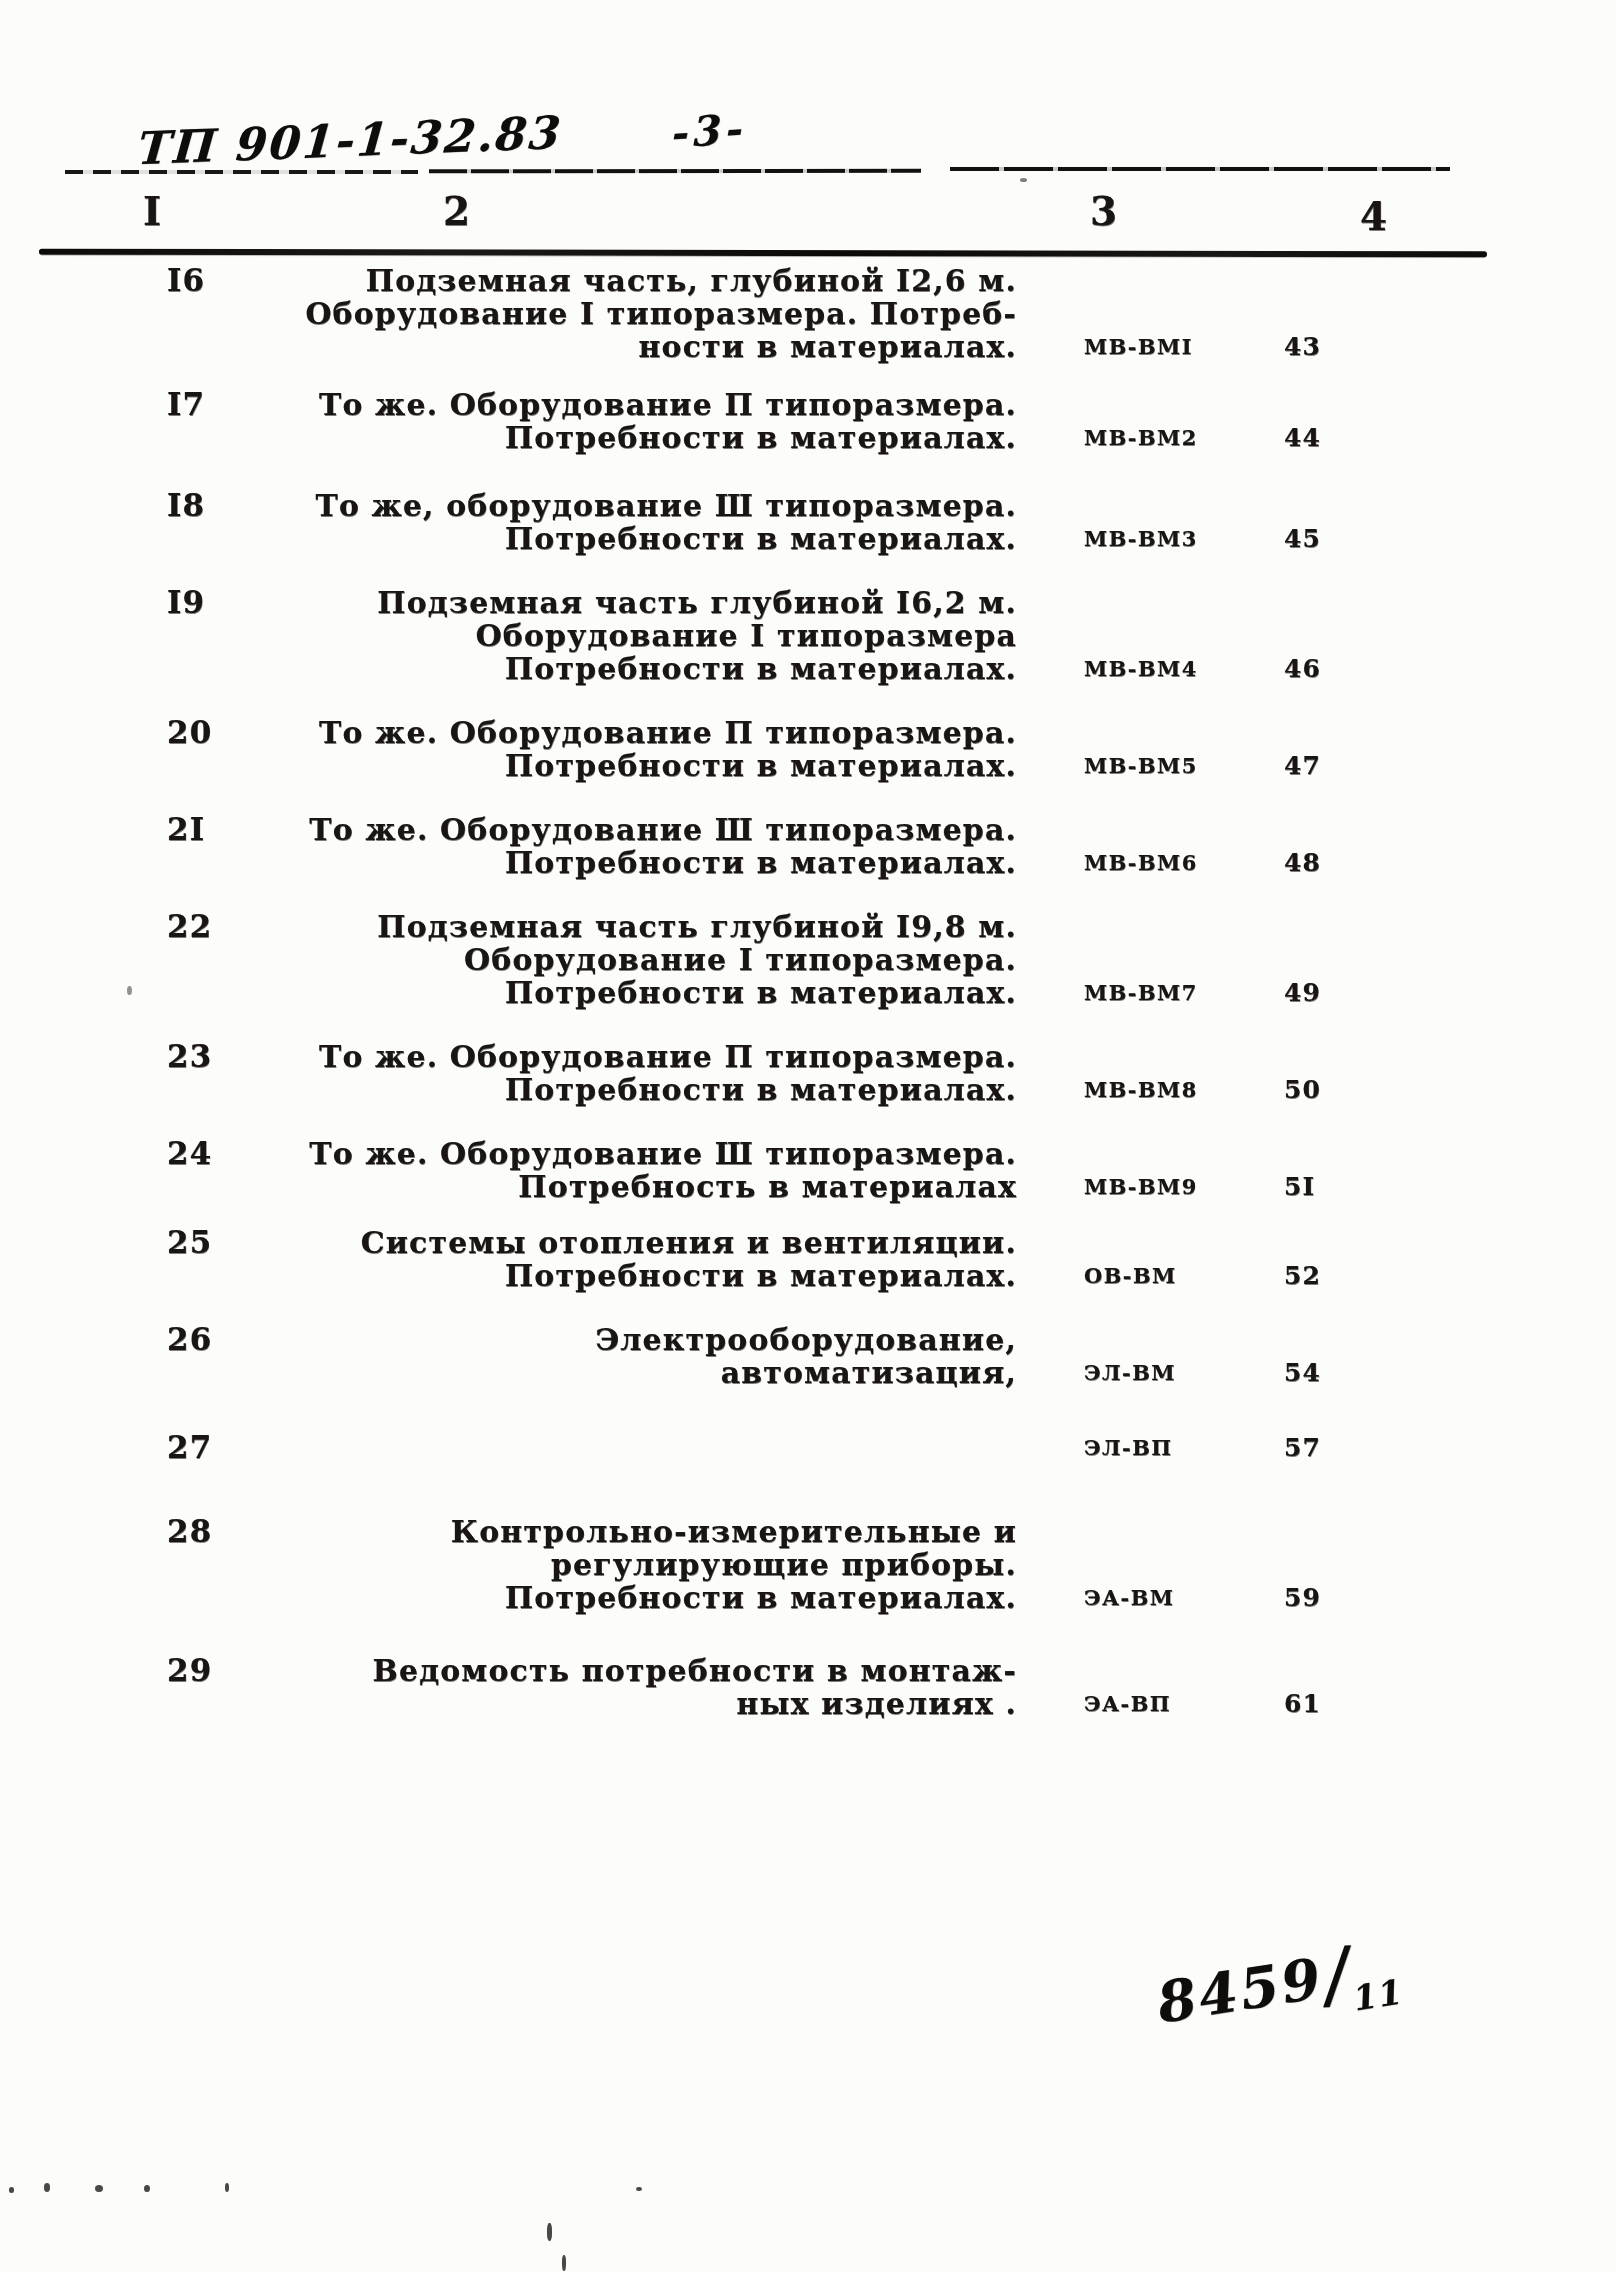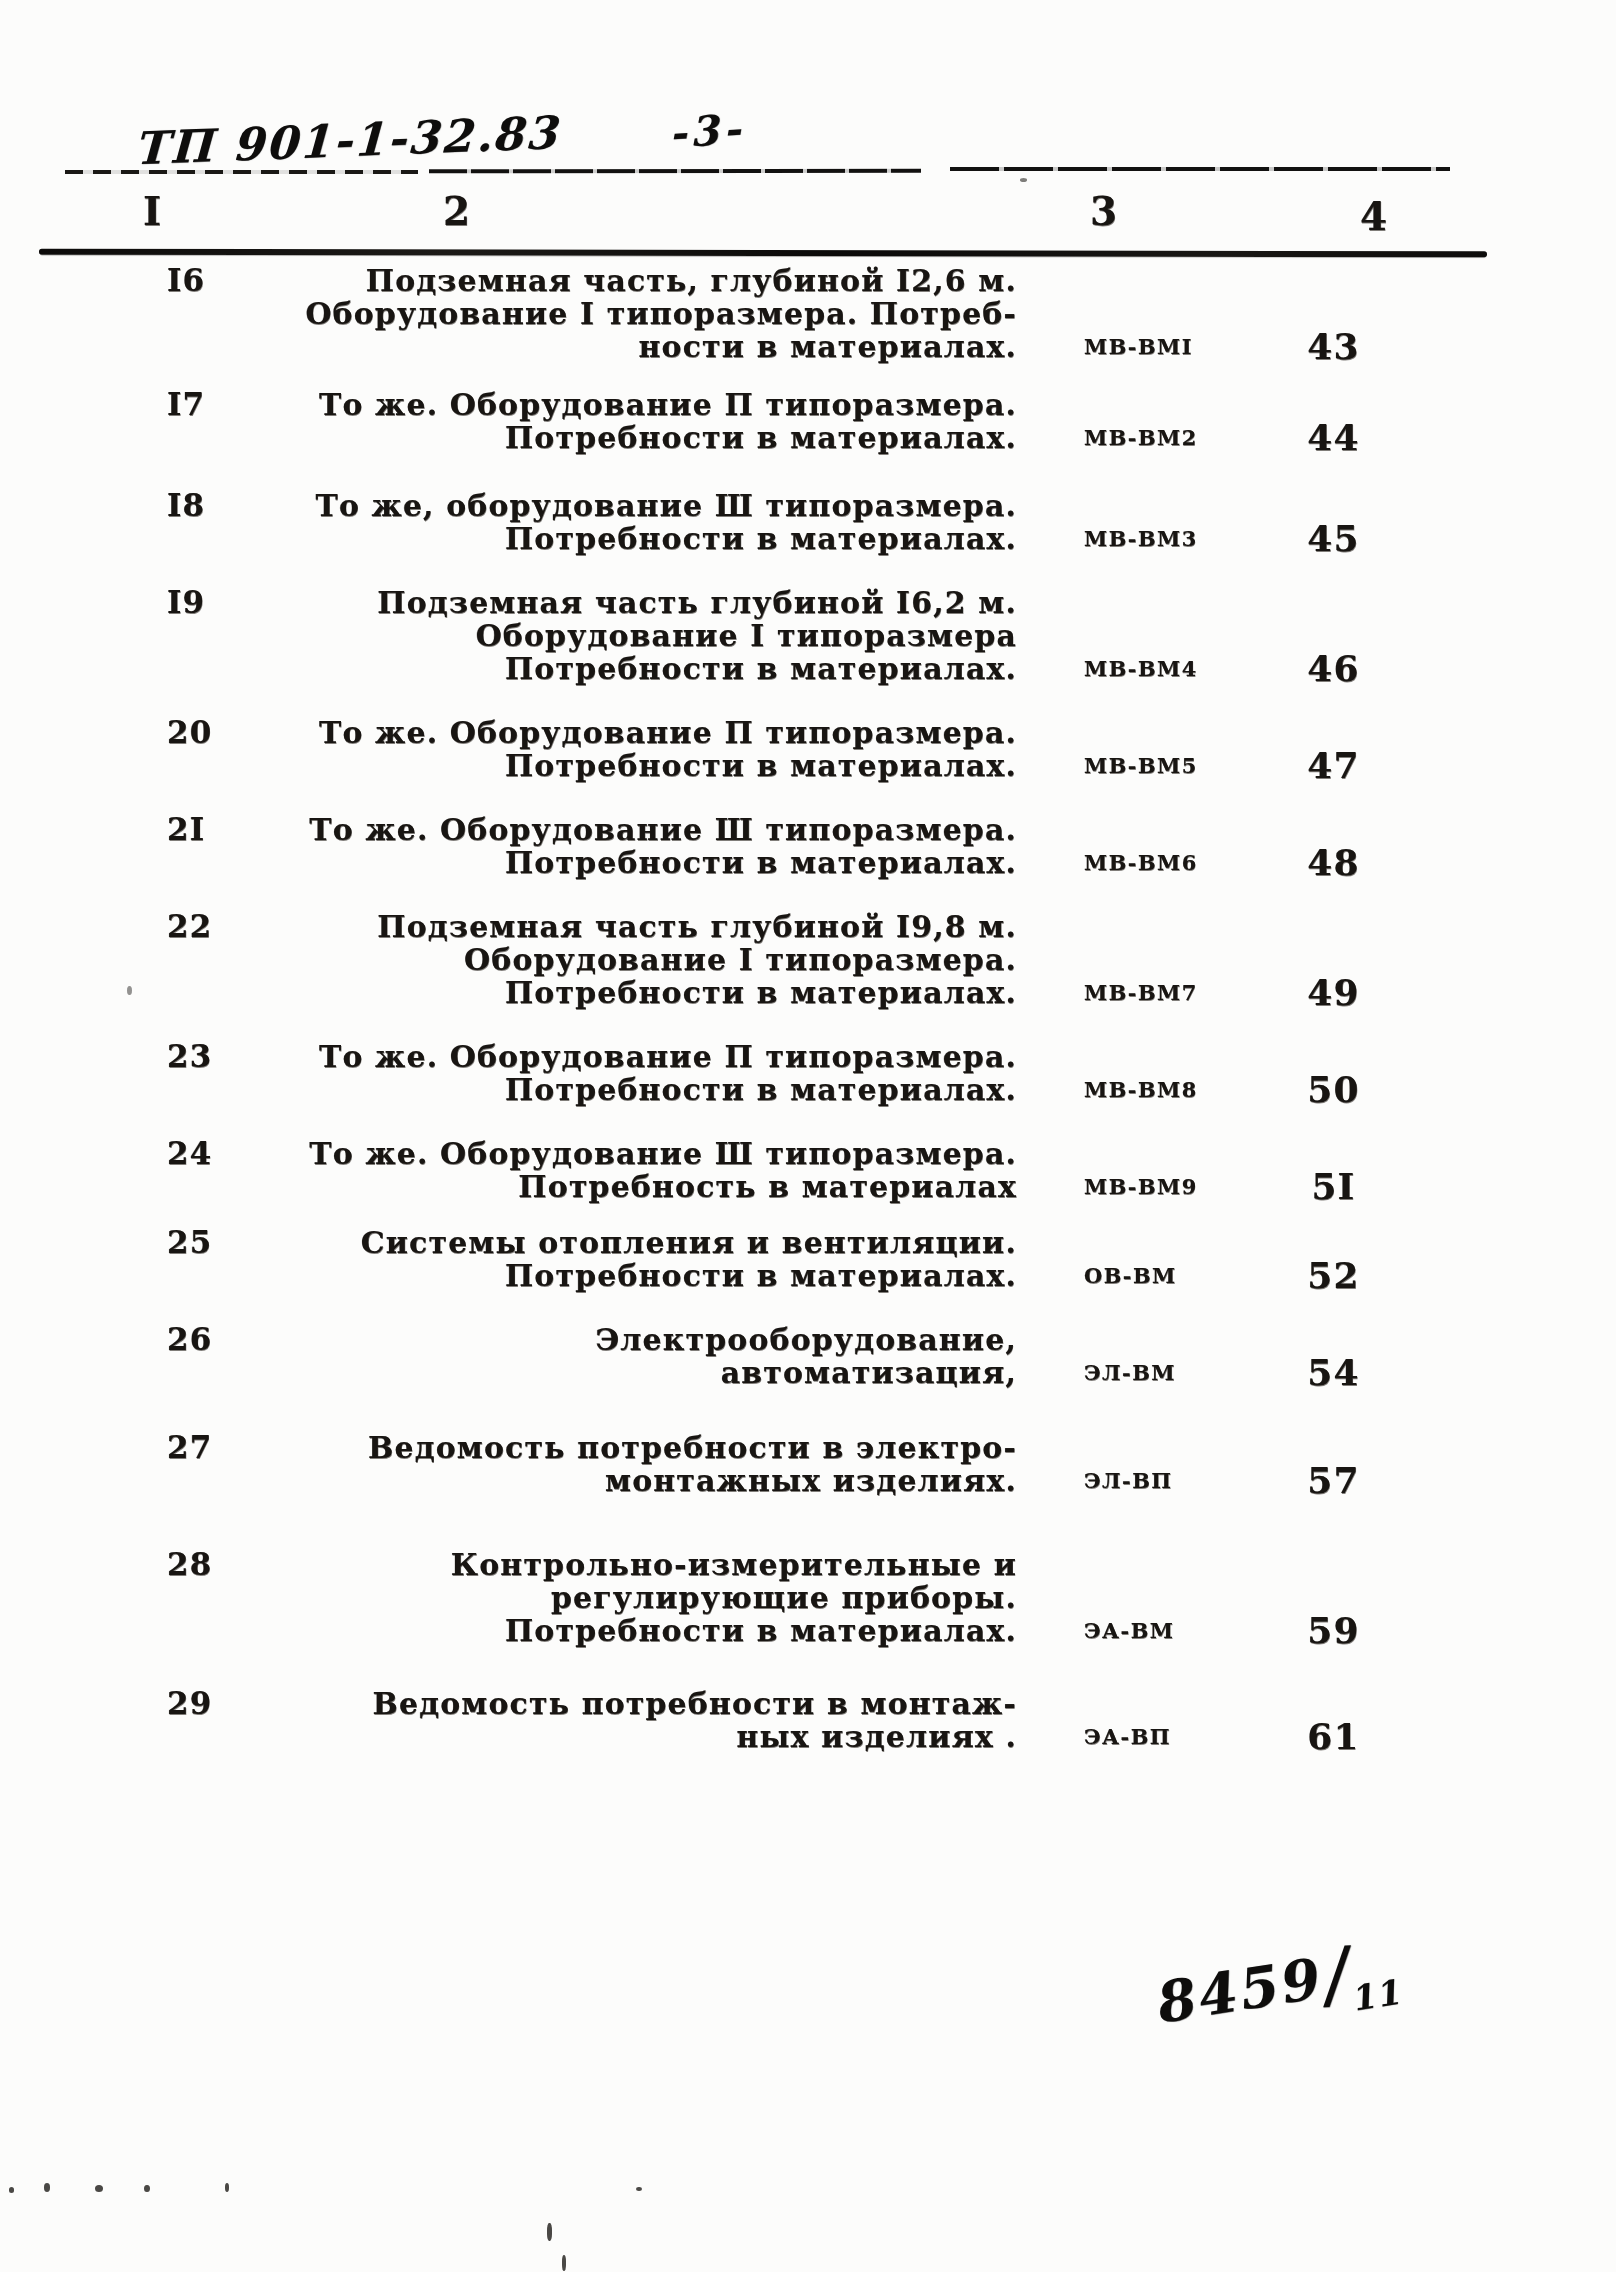--- a/index.html
+++ b/index.html
@@ -94,22 +94,22 @@
   .row-desc{
     margin-left:272px;width:713px;
     font-size:30px;line-height:33px;text-align:right;
   }
   .row-code{
     position:absolute;left:1084px;bottom:0;
     font-size:21px;line-height:33px;letter-spacing:1.4px;
   }
   .row-page{
     position:absolute;left:1284px;bottom:0;width:99px;
-    text-align:center;
-    font-size:36px;line-height:33px;
+    text-align:left;
+    font-size:25px;line-height:33px;
   }
 
   
   .stamp{
     position:absolute;left:1156px;top:1949px;
     transform:rotate(-9deg);
     white-space:nowrap;
   }
   .stamp .main{font-size:56px;letter-spacing:2.8px;}
   .stamp .slash{font-size:59px;display:inline-block;transform:rotate(6deg) scaleY(1.25);margin:0 1.4px 0 4.2px;}
@@ -245,24 +245,20 @@
       <span class="typed row-num">26</span>
       <div class="typed row-desc">
           <div class="desc-line">Электрооборудование, автоматизация,</div>
         </div>
       <span class="typed row-code">ЭЛ-ВМ</span>
       <span class="typed row-page">54</span>
     </div>
 
     <div class="row">
       <span class="typed row-num">27</span>
-      <div class="typed row-desc">
-          <div class="desc-line">Ведомость потребности в электро-</div>
-          <div class="desc-line">монтажных изделиях.</div>
-        </div>
       <span class="typed row-code">ЭЛ-ВП</span>
       <span class="typed row-page">57</span>
     </div>
 
     <div class="row">
       <span class="typed row-num">28</span>
       <div class="typed row-desc">
           <div class="desc-line">Контрольно-измерительные и</div>
           <div class="desc-line">регулирующие приборы.</div>
           <div class="desc-line">Потребности в материалах.</div>

